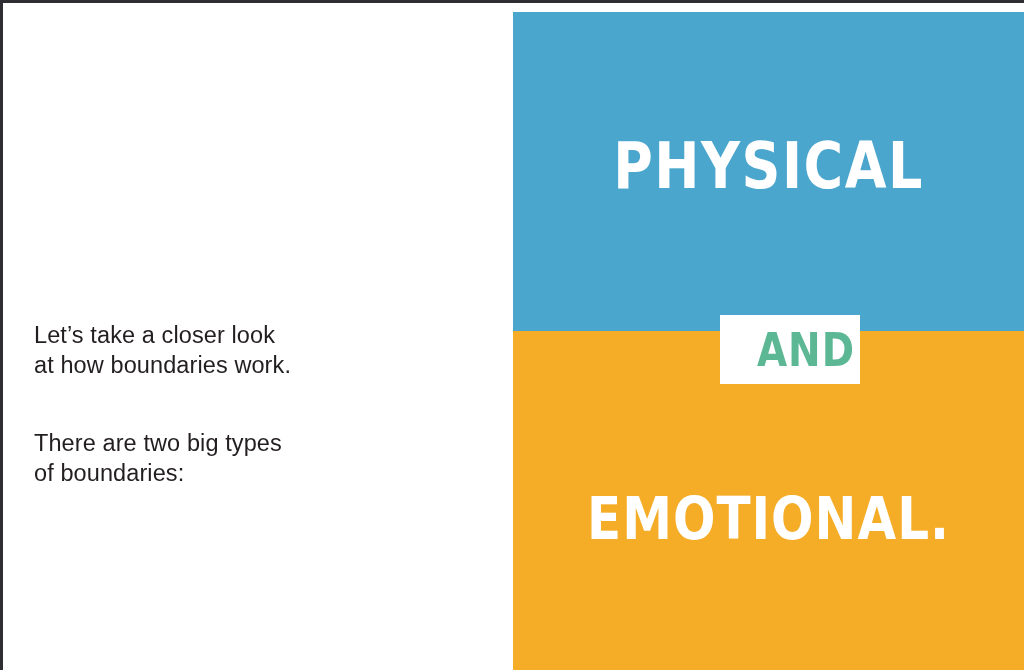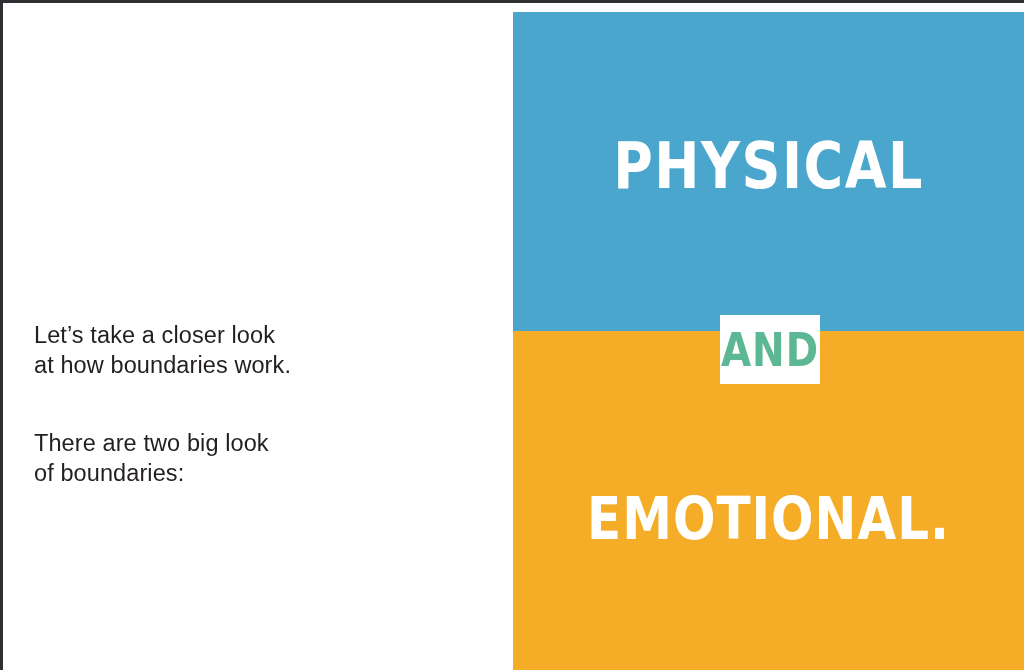--- a/index.html
+++ b/index.html
@@ -116,27 +116,28 @@
     font-size: 50px;
     line-height: 54px;
     letter-spacing: 1px;
   }
 
   
   .and-card {
     position: absolute;
     left: 207px;
     top: 303px;
-    width: 100px;
+    width: 108px;
     height: 69px;
     background: #ffffff;
     z-index: 10;
     display: flex;
     align-items: center;
     justify-content: center;
+    padding-left: 32px;
   }
   .and-word {
     font-family: "DejaVu Sans", sans-serif;
     font-weight: 700;
     font-size: 39px;
     line-height: 39px;
     letter-spacing: 1px;
     color: #5cb794;
     transform: scale(1, 1.2);
     white-space: nowrap;
@@ -144,21 +145,21 @@
 </style>
 </head>
 <body>
 
 <div id="page">
 
   <div class="page-left">
     <div class="body-copy">
       <p class="para">Let’s take a closer look
 at how boundaries work.</p>
-      <p class="para">There are two big look
+      <p class="para">There are two big types
 of boundaries:</p>
     </div>
   </div>
 
   <div class="page-right">
     <div class="band-blue"></div>
     <div class="band-yellow"></div>
 
     <div class="display display-physical">PHYSICAL</div>
 

